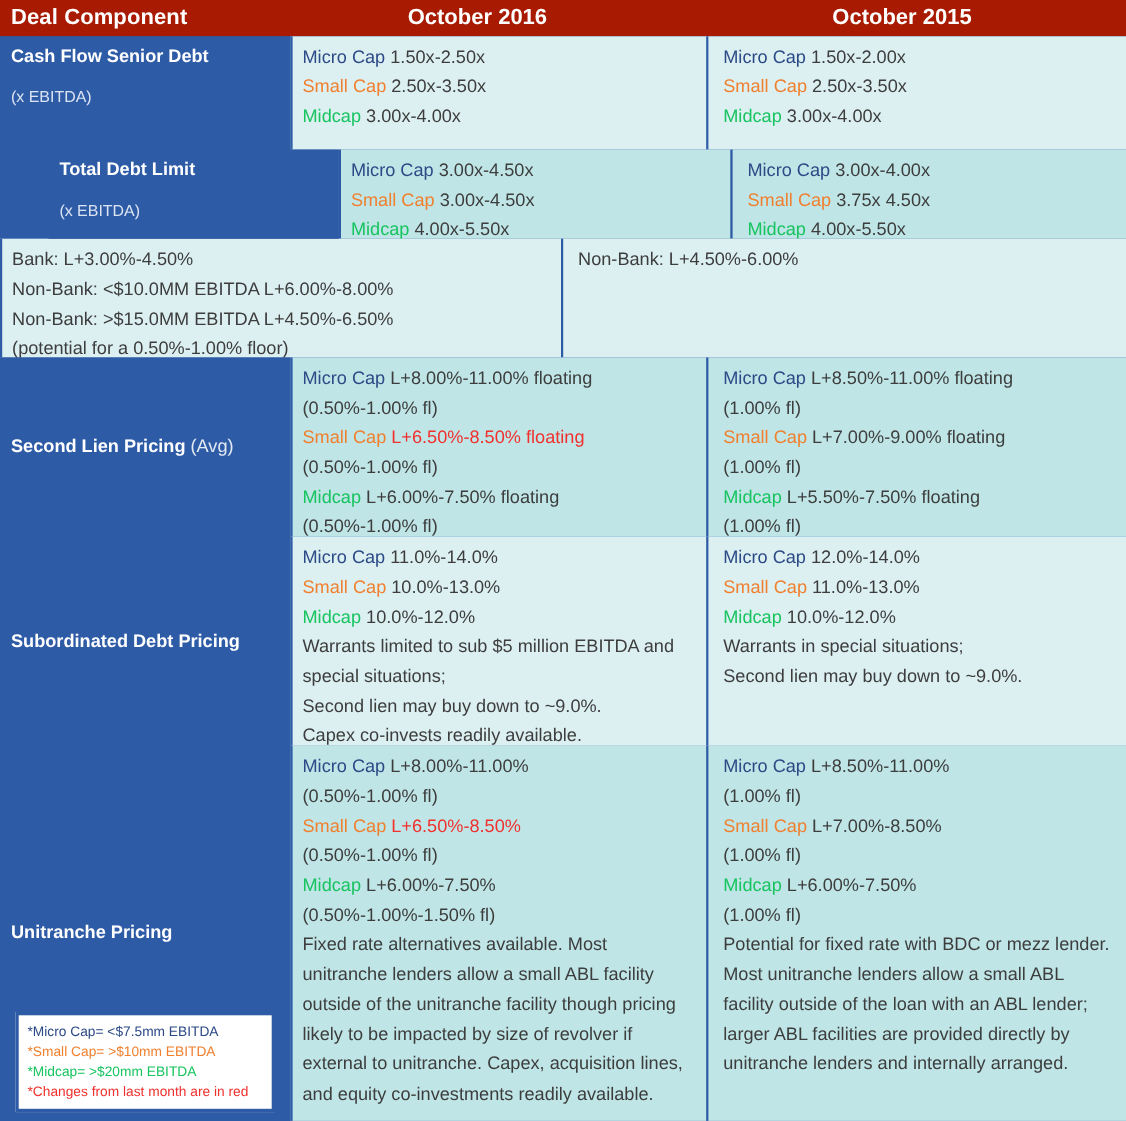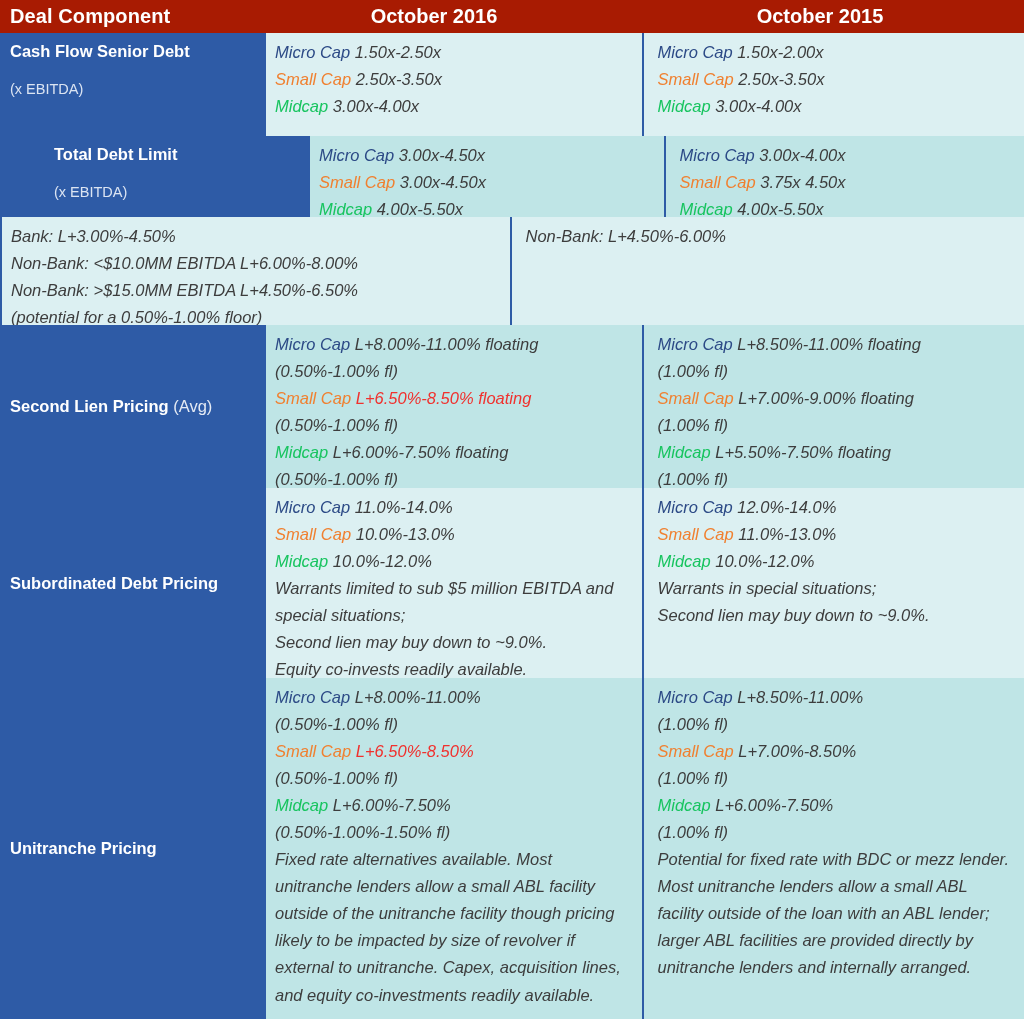--- a/index.html
+++ b/index.html
@@ -52,21 +52,21 @@
   }
   .label .title{font-size:16.5px;font-weight:bold;line-height:1.25;}
   .label .title .sub{font-weight:400;color:#e4eaf4;}
   .label .paren{font-size:14.5px;font-weight:400;color:#dbe4f2;line-height:1.3;margin-top:18px;}
   .label.top{justify-content:flex-start;padding-top:8px;}
 
   .cell{
     flex:1 1 0;box-sizing:border-box;
     padding:6px 8px 6px 9px;
     border-left:2px solid #2e5ba6;
-    color:#3d3d3d;font-size:16.5px;line-height:1.64;font-style:italic;
+    color:#3d3d3d;font-size:16.5px;line-height:1.64;
   }
   .cell.c2{padding-left:14px;}
 
   .ln{white-space:normal;}
   .tag{font-weight:400;}
   .tag-micro{color:#2c4a86;}
   .tag-small{color:#f08030;}
   .tag-mid{color:#17c45f;}
   .red{color:#f0312e;}
 
@@ -170,21 +170,21 @@
       <div class="row shade-a r5">
         <div class="label">
           <div class="title">Subordinated Debt Pricing</div>
         </div>
         <div class="cell">
           <div class="ln"><span class="tag tag-micro">Micro Cap</span><span class=""> 11.0%-14.0%</span></div>
           <div class="ln"><span class="tag tag-small">Small Cap</span><span class=""> 10.0%-13.0%</span></div>
           <div class="ln"><span class="tag tag-mid">Midcap</span><span class=""> 10.0%-12.0%</span></div>
           <div class="ln"><span class="">Warrants limited to sub $5 million EBITDA and special situations;</span></div>
           <div class="ln"><span class="">Second lien may buy down to ~9.0%.</span></div>
-          <div class="ln"><span class="">Equity co-invests readily available.</span></div>
+          <div class="ln"><span class="">Capex co-invests readily available.</span></div>
         </div>
         <div class="cell c2">
           <div class="ln"><span class="tag tag-micro">Micro Cap</span><span class=""> 12.0%-14.0%</span></div>
           <div class="ln"><span class="tag tag-small">Small Cap</span><span class=""> 11.0%-13.0%</span></div>
           <div class="ln"><span class="tag tag-mid">Midcap</span><span class=""> 10.0%-12.0%</span></div>
           <div class="ln"><span class="">Warrants in special situations;</span></div>
           <div class="ln"><span class="">Second lien may buy down to ~9.0%.</span></div>
         </div>
       </div>
       <div class="row shade-b r6">
@@ -205,14 +205,20 @@
           <div class="ln"><span class="">(1.00% fl)</span></div>
           <div class="ln"><span class="tag tag-small">Small Cap</span><span class=""> L+7.00%-8.50%</span></div>
           <div class="ln"><span class="">(1.00% fl)</span></div>
           <div class="ln"><span class="tag tag-mid">Midcap</span><span class=""> L+6.00%-7.50%</span></div>
           <div class="ln"><span class="">(1.00% fl)</span></div>
           <div class="ln"><span class="">Potential for fixed rate with BDC or mezz lender. Most unitranche lenders allow a small ABL facility outside of the loan with an ABL lender; larger ABL facilities are provided directly by unitranche lenders and internally arranged.</span></div>
         </div>
       </div>
     </div>
 
+  <div class="legend">
+    <div class="lg-micro">*Micro Cap= &lt;$7.5mm EBITDA</div>
+    <div class="lg-small">*Small Cap= &gt;$10mm EBITDA</div>
+    <div class="lg-mid">*Midcap= &gt;$20mm EBITDA</div>
+    <div class="lg-red">*Changes from last month are in red</div>
+  </div>
 
 </div>
 
 </body></html>

